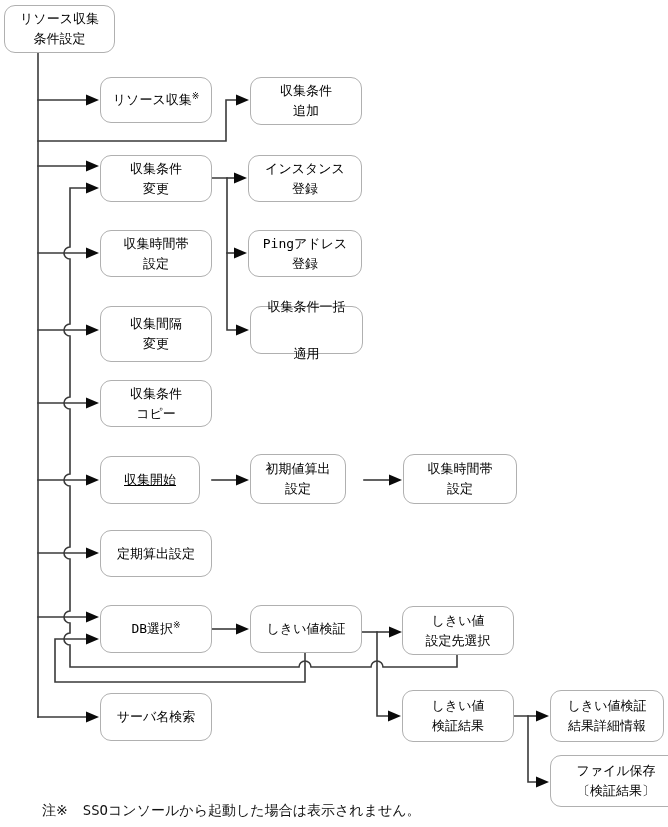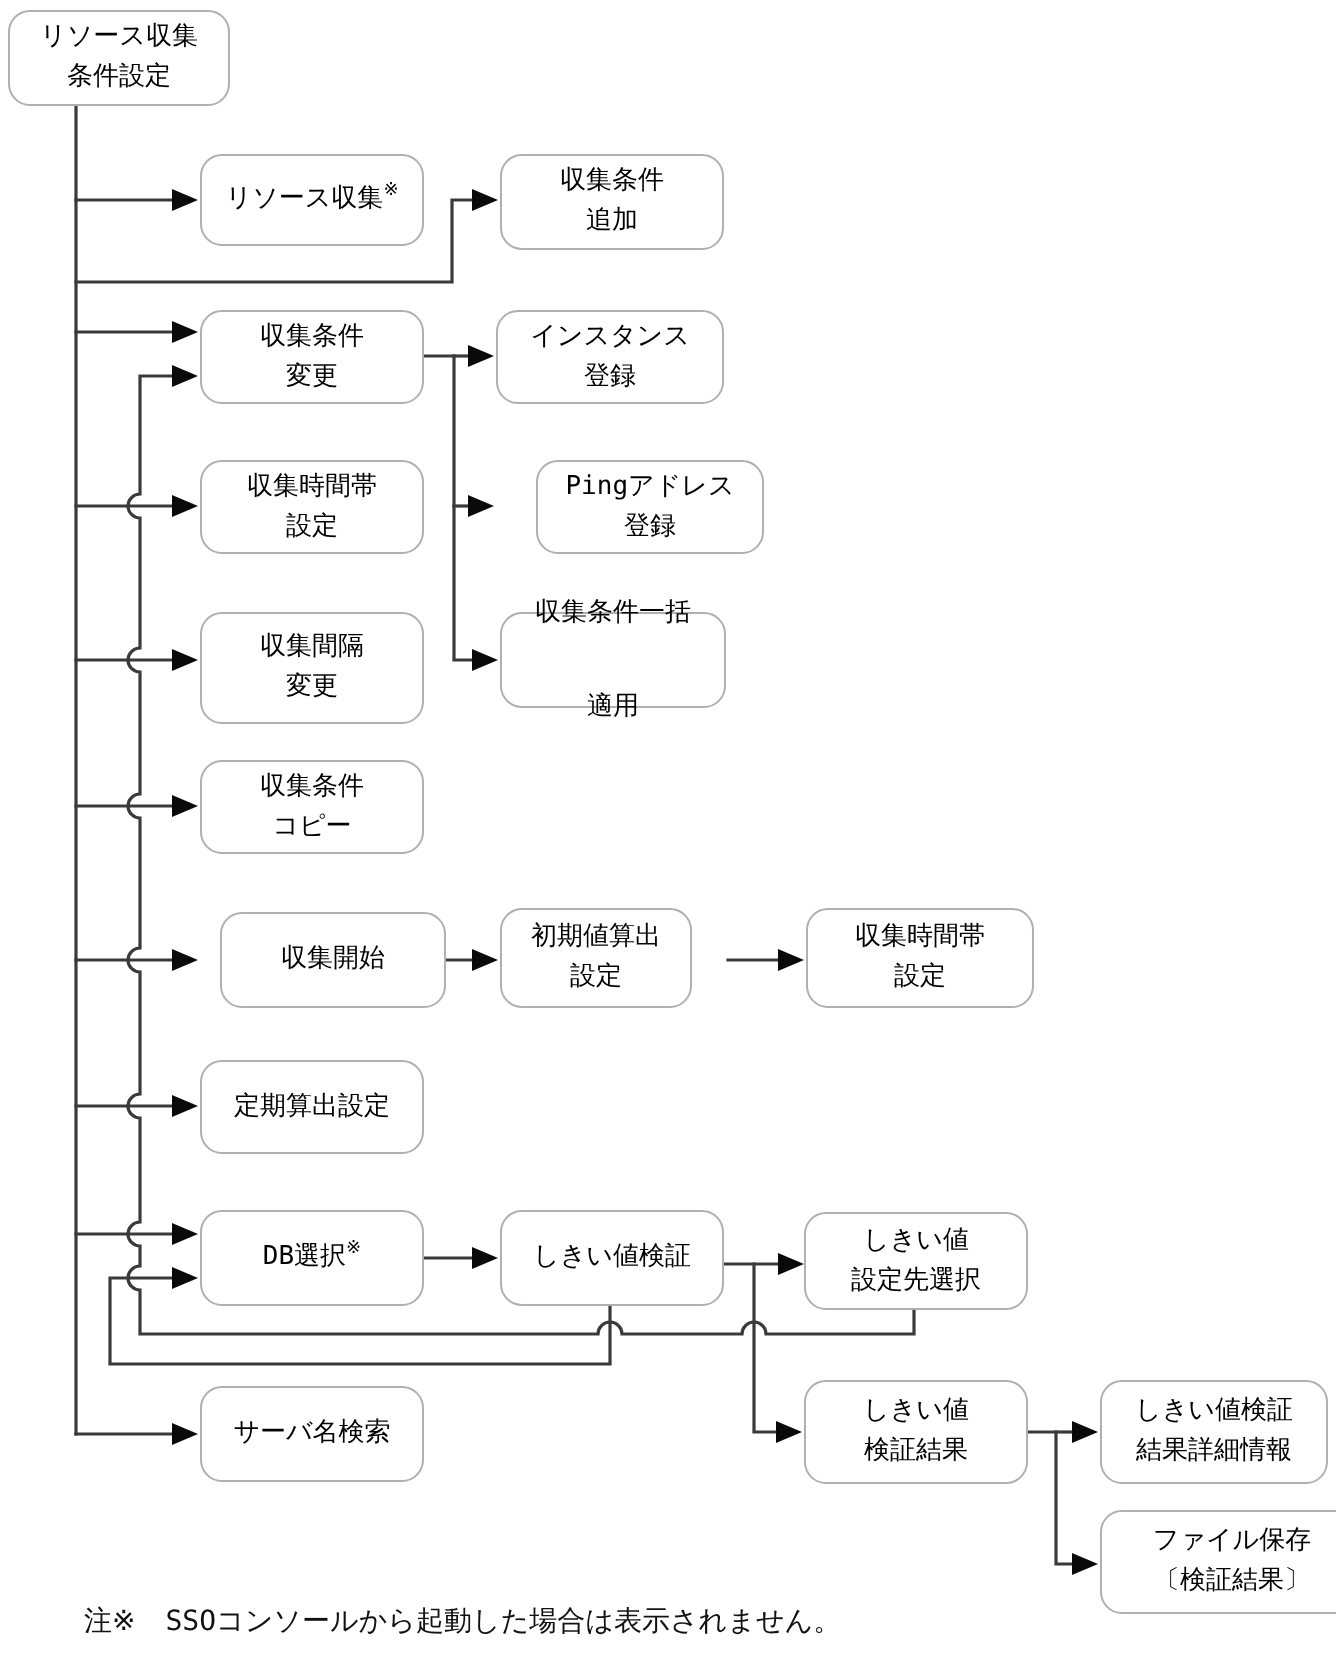--- a/index.html
+++ b/index.html
@@ -109,41 +109,41 @@
   <div class="node" style="left:248px;top:155px;width:114px;height:47px;">
     <span>インスタンス</span>
     <span>登録</span>
   </div>
 
   <div class="node" style="left:100px;top:230px;width:112px;height:47px;">
     <span>収集時間帯</span>
     <span>設定</span>
   </div>
 
-  <div class="node" style="left:248px;top:230px;width:114px;height:47px;margin-left:20px;">
+  <div class="node" style="left:248px;top:230px;width:114px;height:47px;">
     <span>Pingアドレス</span>
     <span>登録</span>
   </div>
 
   <div class="node" style="left:100px;top:306px;width:112px;height:56px;">
     <span>収集間隔</span>
     <span>変更</span>
   </div>
 
   <div class="node" style="left:250px;top:306px;width:113px;height:48px;gap:27px;">
     <span>収集条件一括</span>
     <span>適用</span>
   </div>
 
   <div class="node" style="left:100px;top:380px;width:112px;height:47px;">
     <span>収集条件</span>
     <span>コピー</span>
   </div>
 
-  <div class="node" style="left:110px;top:456px;width:113px;height:48px;">
+  <div class="node" style="left:100px;top:456px;width:100px;height:48px;text-decoration:underline;">
     <span>収集開始</span>
   </div>
 
   <div class="node" style="left:250px;top:454px;width:96px;height:50px;">
     <span>初期値算出</span>
     <span>設定</span>
   </div>
 
   <div class="node" style="left:403px;top:454px;width:114px;height:50px;">
     <span>収集時間帯</span>

